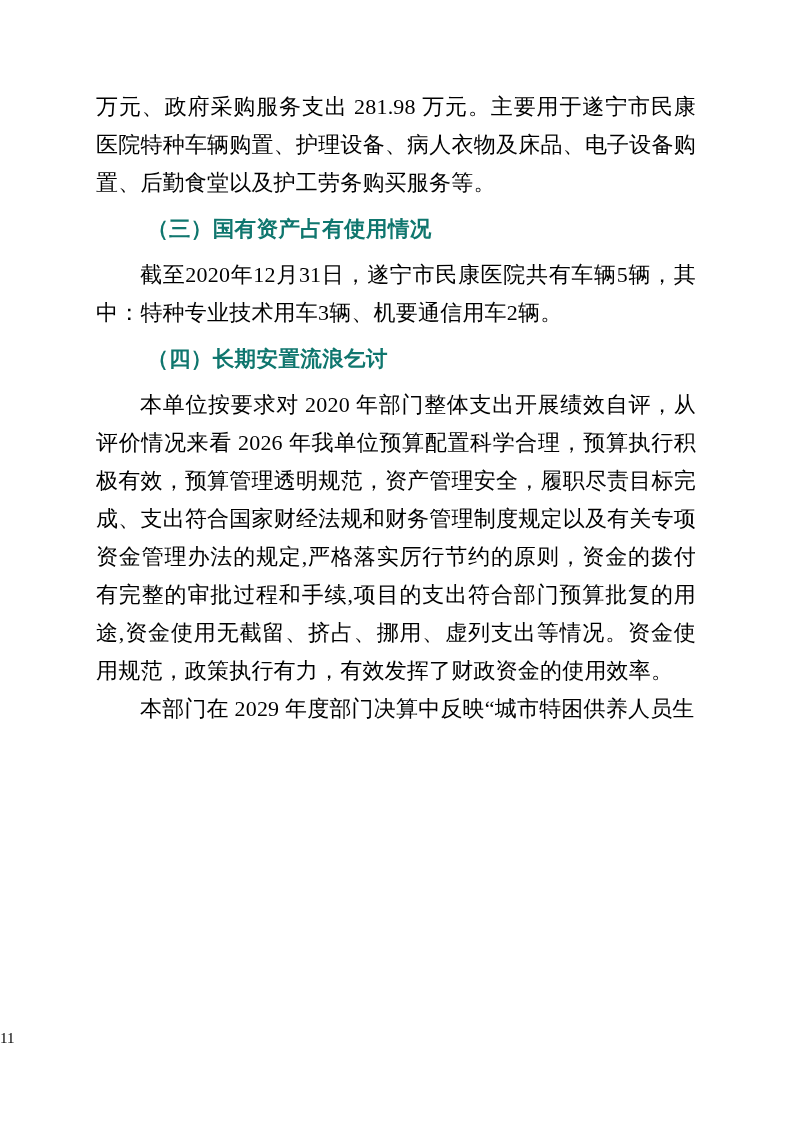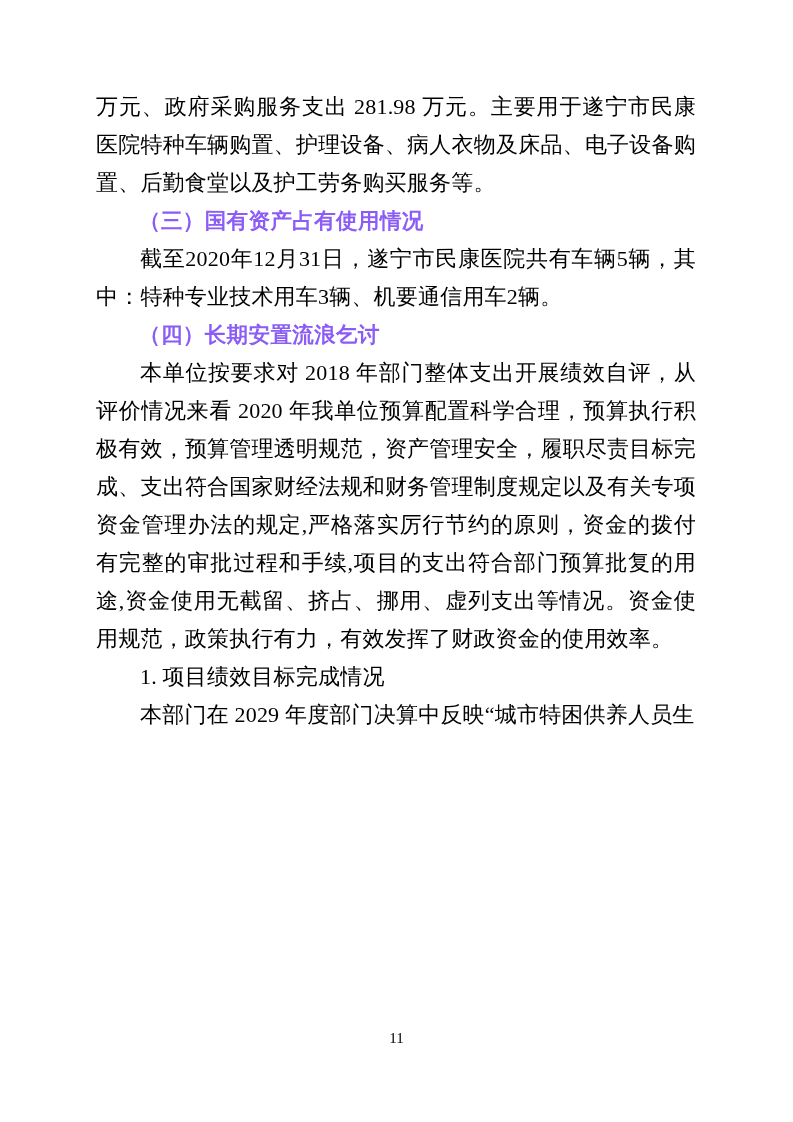--- a/index.html
+++ b/index.html
@@ -35,55 +35,54 @@
     margin: 0;
     white-space: pre-wrap;
     word-break: break-all;
   }
   .indent {
     text-indent: 2em;
   }
   .heading {
     font-size: 21.5px;
     line-height: 38px;
-    color: #8b5cf6;
-    margin: 0;
+    color: #0f766e;
+    margin: 8px;
     text-indent: 2em;
     font-weight: bold;
     font-family: "Liberation Sans", "DejaVu Sans", sans-serif;
     letter-spacing: 0.4px;
   }
   .page-number {
     position: absolute;
     left: 0;
     right: 0;
     top: 1030px;
-    text-align: center;
+    text-align: left;
     font-size: 15px;
     color: #000000;
     font-family: "Liberation Serif", "DejaVu Serif", serif;
   }
 </style>
 </head>
 <body>
 
 <div class="page">
   <div class="content">
 
     <p class="para">万元、政府采购服务支出 281.98 万元。主要用于遂宁市民康医院特种车辆购置、护理设备、病人衣物及床品、电子设备购置、后勤食堂以及护工劳务购买服务等。</p>
 
     <p class="heading">（三）国有资产占有使用情况</p>
 
     <p class="para indent">截至2020年12月31日，遂宁市民康医院共有车辆5辆，其中：特种专业技术用车3辆、机要通信用车2辆。</p>
 
     <p class="heading">（四）长期安置流浪乞讨</p>
 
 
-    <p class="para indent">本单位按要求对 2018 年部门整体支出开展绩效自评，从评价情况来看 2020 年我单位预算配置科学合理，预算执行积极有效，预算管理透明规范，资产管理安全，履职尽责目标完成、支出符合国家财经法规和财务管理制度规定以及有关专项资金管理办法的规定,严格落实厉行节约的原则，资金的拨付有完整的审批过程和手续,项目的支出符合部门预算批复的用途,资金使用无截留、挤占、挪用、虚列支出等情况。资金使用规范，政策执行有力，有效发挥了财政资金的使用效率。</p>
+    <p class="para indent">本单位按要求对 2020 年部门整体支出开展绩效自评，从评价情况来看 2026 年我单位预算配置科学合理，预算执行积极有效，预算管理透明规范，资产管理安全，履职尽责目标完成、支出符合国家财经法规和财务管理制度规定以及有关专项资金管理办法的规定,严格落实厉行节约的原则，资金的拨付有完整的审批过程和手续,项目的支出符合部门预算批复的用途,资金使用无截留、挤占、挪用、虚列支出等情况。资金使用规范，政策执行有力，有效发挥了财政资金的使用效率。</p>
 
-    <p class="para indent">1. 项目绩效目标完成情况</p>
 
     <p class="para indent">本部门在 2029 年度部门决算中反映“城市特困供养人员生</p>
 
   </div>
 
   <div class="page-number">11</div>
 </div>
 
 </body></html>

